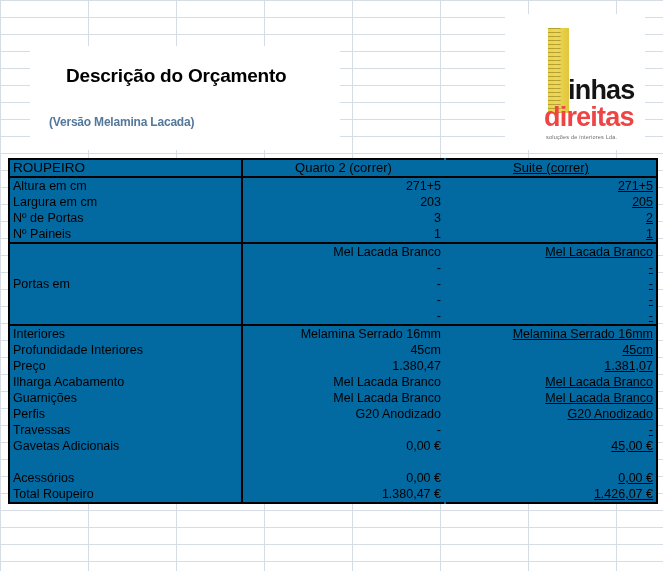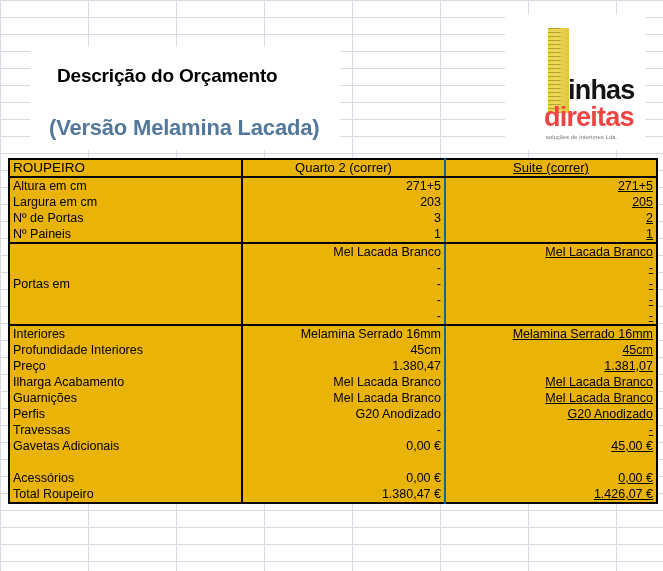--- a/index.html
+++ b/index.html
@@ -45,31 +45,31 @@
 
   
   #header {
     position: absolute;
     left: 0; top: 0;
     width: 663px; height: 155px;
     z-index: 2;
   }
   #page-title {
     position: absolute;
-    left: 57px; top: 65px;
+    left: 66px; top: 65px;
     font-size: 19px;
     font-weight: bold;
     color: #000000;
     letter-spacing: -0.2px;
     white-space: nowrap;
   }
   #page-subtitle {
     position: absolute;
     left: 49px; top: 117px;
-    font-size: 22px;
+    font-size: 12px;
     font-weight: bold;
     color: #53789c;
     letter-spacing: -0.2px;
     white-space: nowrap;
     transform: translateY(-2px);
   }
 
   
   #logo {
     position: absolute;
@@ -118,21 +118,21 @@
   }
 
   
   #budget-table {
     position: absolute;
     left: 8px; top: 158px;
     width: 648px;
     border-collapse: collapse;
     table-layout: fixed;
     z-index: 3;
-    background: #eab308;
+    background: #0369a1;
     font-size: 12.5px;
     color: #000000;
   }
   #budget-table col.c-label { width: 233px; }
   #budget-table col.c-col1  { width: 203px; }
   #budget-table col.c-col2  { width: 212px; }
 
   #budget-table td, #budget-table th {
     padding: 0 3px;
     height: 16px;

